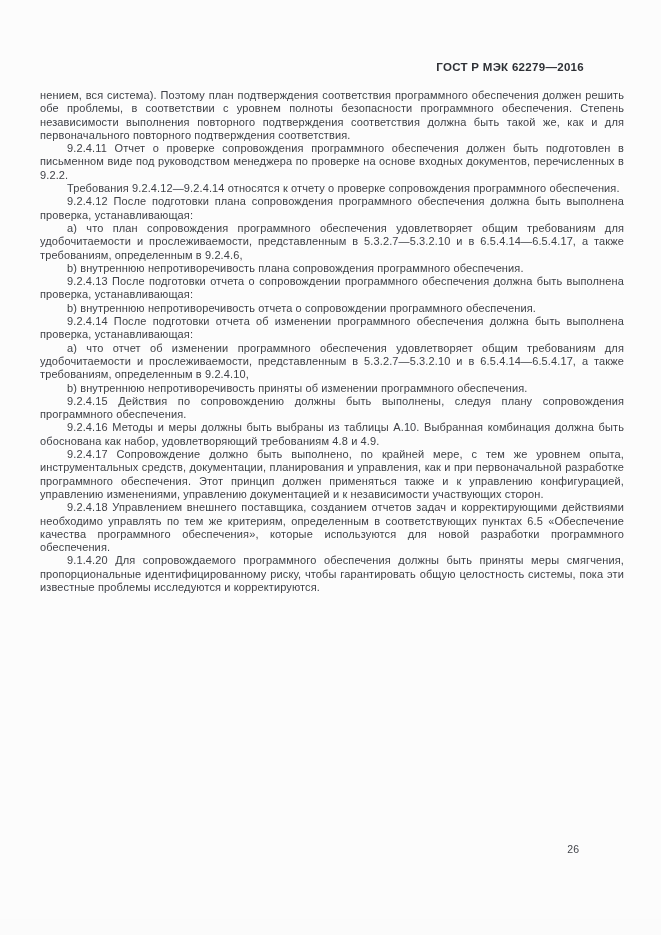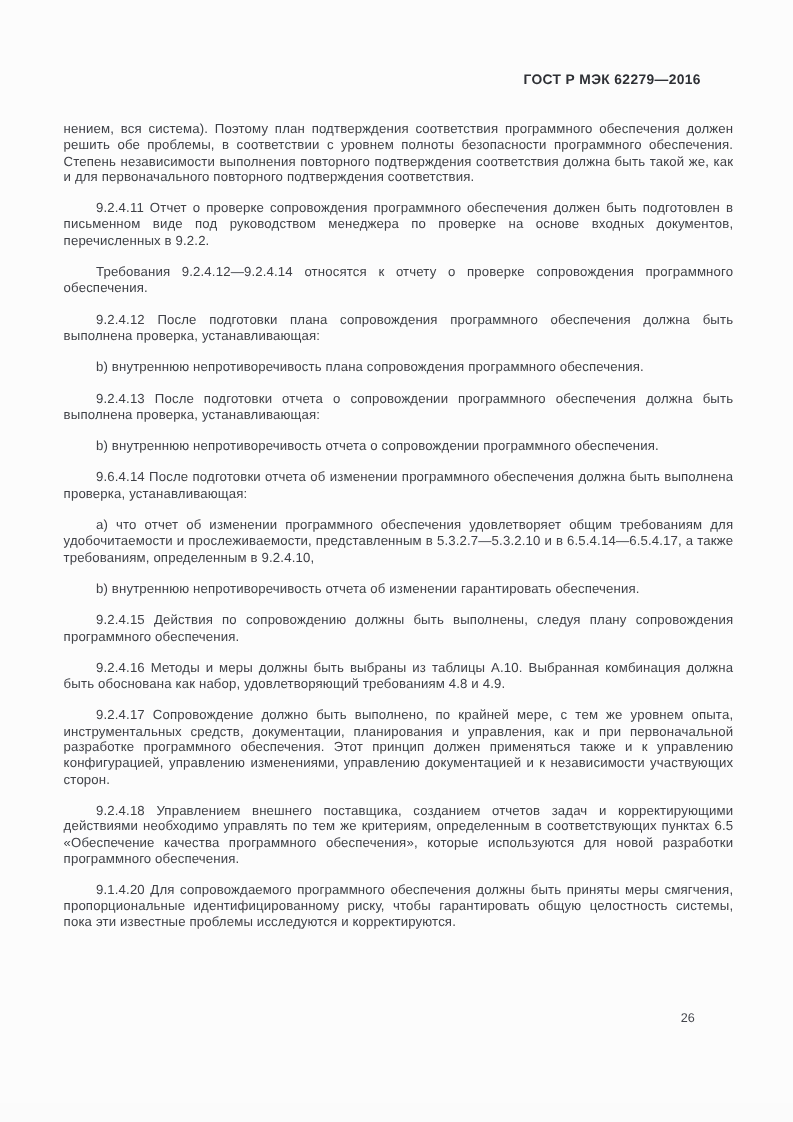--- a/index.html
+++ b/index.html
@@ -33,21 +33,21 @@
     top: 89px;
     left: 40px;
     width: 584px;
     font-size: 11px;
     line-height: 13.3px;
     letter-spacing: 0.12px;
     color: #3f4147;
     text-align: justify;
   }
   .text-block p {
-    margin: 13px;
+    margin: 0;
     padding: 0;
     text-indent: 27px;
   }
   .text-block p.noindent {
     text-indent: 0;
   }
   .page-number {
     position: absolute;
     top: 843px;
     right: 82px;
@@ -60,26 +60,27 @@
 
 <div class="page">
 
   <div class="doc-header">ГОСТ Р МЭК 62279—2016</div>
 
   <div class="text-block">
     <p class="noindent">нением, вся система). Поэтому план подтверждения соответствия программного обеспечения должен решить обе проблемы, в соответствии с уровнем полноты безопасности программного обеспечения. Степень независимости выполнения повторного подтверждения соответствия должна быть такой же, как и для первоначального повторного подтверждения соответствия.</p>
     <p>9.2.4.11 Отчет о проверке сопровождения программного обеспечения должен быть подготовлен в письменном виде под руководством менеджера по проверке на основе входных документов, перечисленных в 9.2.2.</p>
     <p>Требования 9.2.4.12—9.2.4.14 относятся к отчету о проверке сопровождения программного обеспечения.</p>
     <p>9.2.4.12 После подготовки плана сопровождения программного обеспечения должна быть выполнена проверка, устанавливающая:</p>
+    <p>a) что план сопровождения программного обеспечения удовлетворяет общим требованиям для удобочитаемости и прослеживаемости, представленным в 5.3.2.7—5.3.2.10 и в 6.5.4.14—6.5.4.17, а также требованиям, определенным в 9.2.4.6,</p>
     <p>b) внутреннюю непротиворечивость плана сопровождения программного обеспечения.</p>
     <p>9.2.4.13 После подготовки отчета о сопровождении программного обеспечения должна быть выполнена проверка, устанавливающая:</p>
     <p>b) внутреннюю непротиворечивость отчета о сопровождении программного обеспечения.</p>
-    <p>9.6.4.14 После подготовки отчета об изменении программного обеспечения должна быть выполнена проверка, устанавливающая:</p>
+    <p>9.2.4.14 После подготовки отчета об изменении программного обеспечения должна быть выполнена проверка, устанавливающая:</p>
     <p>a) что отчет об изменении программного обеспечения удовлетворяет общим требованиям для удобочитаемости и прослеживаемости, представленным в 5.3.2.7—5.3.2.10 и в 6.5.4.14—6.5.4.17, а также требованиям, определенным в 9.2.4.10,</p>
-    <p>b) внутреннюю непротиворечивость отчета об изменении гарантировать обеспечения.</p>
+    <p>b) внутреннюю непротиворечивость приняты об изменении программного обеспечения.</p>
     <p>9.2.4.15 Действия по сопровождению должны быть выполнены, следуя плану сопровождения программного обеспечения.</p>
     <p>9.2.4.16 Методы и меры должны быть выбраны из таблицы А.10. Выбранная комбинация должна быть обоснована как набор, удовлетворяющий требованиям 4.8 и 4.9.</p>
     <p>9.2.4.17 Сопровождение должно быть выполнено, по крайней мере, с тем же уровнем опыта, инструментальных средств, документации, планирования и управления, как и при первоначальной разработке программного обеспечения. Этот принцип должен применяться также и к управлению конфигурацией, управлению изменениями, управлению документацией и к независимости участвующих сторон.</p>
     <p>9.2.4.18 Управлением внешнего поставщика, созданием отчетов задач и корректирующими действиями необходимо управлять по тем же критериям, определенным в соответствующих пунктах 6.5 «Обеспечение качества программного обеспечения», которые используются для новой разработки программного обеспечения.</p>
     <p>9.1.4.20 Для сопровождаемого программного обеспечения должны быть приняты меры смягчения, пропорциональные идентифицированному риску, чтобы гарантировать общую целостность системы, пока эти известные проблемы исследуются и корректируются.</p>
   </div>
 
   <div class="page-number">26</div>
 
 </div>

